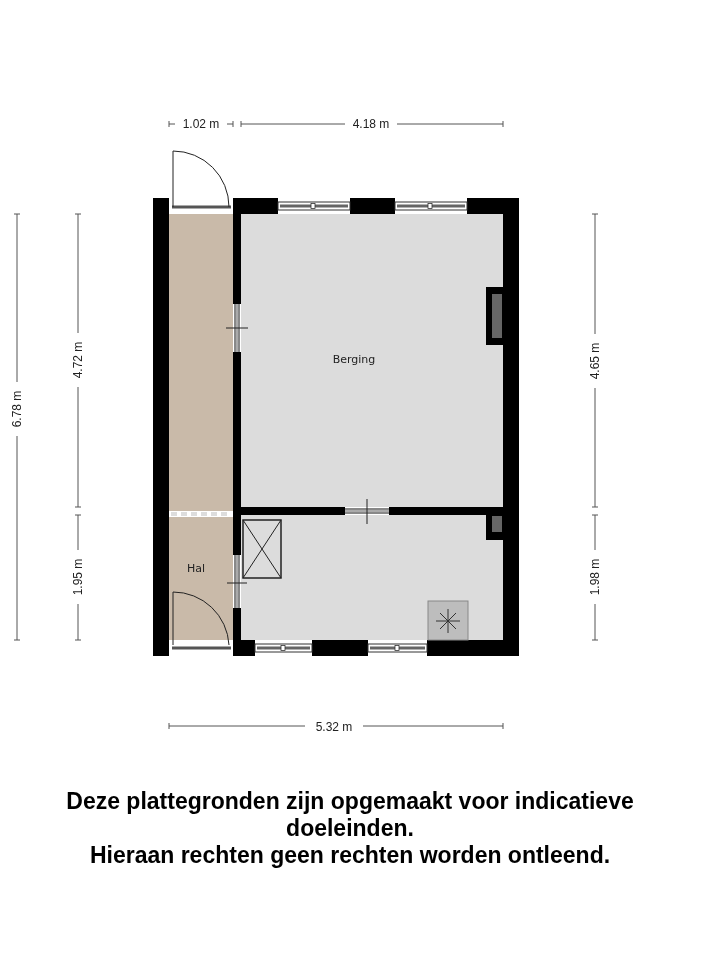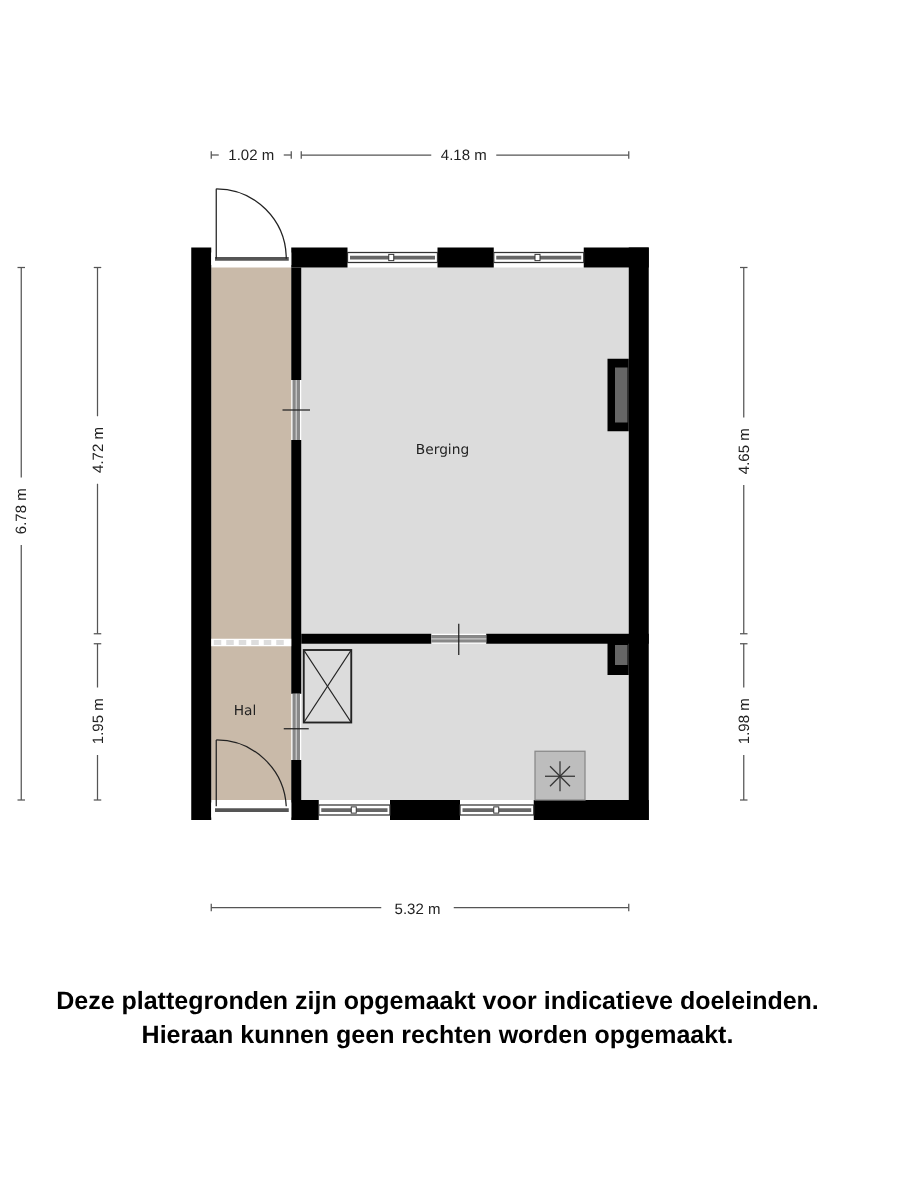--- a/index.html
+++ b/index.html
@@ -1,20 +1,20 @@
 <!DOCTYPE html>
 <html><head>
 <meta charset="utf-8">
 <style>
   html, body { margin:0; padding:0; background:#fff; }
   body { width:720px; height:960px; position:relative; overflow:hidden; font-family:"Liberation Sans", sans-serif; }
   .plan { position:absolute; left:0; top:0; }
   .dim { font-family:"Liberation Sans", sans-serif; font-size:12px; fill:#222; }
   .room { font-family:"DejaVu Sans", sans-serif; font-size:11px; fill:#222; }
-  .disclaimer { position:absolute; left:0; width:700px; top:788px; text-align:center; font-family:"Liberation Sans", sans-serif; font-weight:bold; font-size:20px; line-height:27px; color:#000; }
+  .disclaimer { position:absolute; left:0; width:700px; top:788px; text-align:center; font-family:"Liberation Sans", sans-serif; font-weight:bold; font-size:23px; line-height:27px; color:#000; }
   .disclaimer div { margin:0; }
 </style>
 </head>
 <body>
 
 <svg class="plan" width="720" height="780" viewBox="0 0 720 780" xmlns="http://www.w3.org/2000/svg">
 
   <rect x="169" y="214" width="64" height="426" fill="#c9baa9"></rect>
   <rect x="241" y="214" width="262" height="293" fill="#dcdcdc"></rect>
   <rect x="241" y="515" width="262" height="125" fill="#dcdcdc"></rect>
@@ -164,14 +164,14 @@
     <line x1="592" y1="515" x2="598" y2="515"></line>
     <line x1="595" y1="604" x2="595" y2="640"></line>
     <line x1="592" y1="640" x2="598" y2="640"></line>
   </g>
   <text class="dim" x="0" y="0" text-anchor="middle" transform="translate(599,361) rotate(-90)">4.65 m</text>
   <text class="dim" x="0" y="0" text-anchor="middle" transform="translate(599,577) rotate(-90)">1.98 m</text>
 </svg>
 
 <div class="disclaimer">
   <div>Deze plattegronden zijn opgemaakt voor indicatieve doeleinden.</div>
-  <div>Hieraan kunnen geen rechten worden opgemaakt.</div>
+  <div>Hieraan rechten geen rechten worden ontleend.</div>
 </div>
 
 </body></html>

